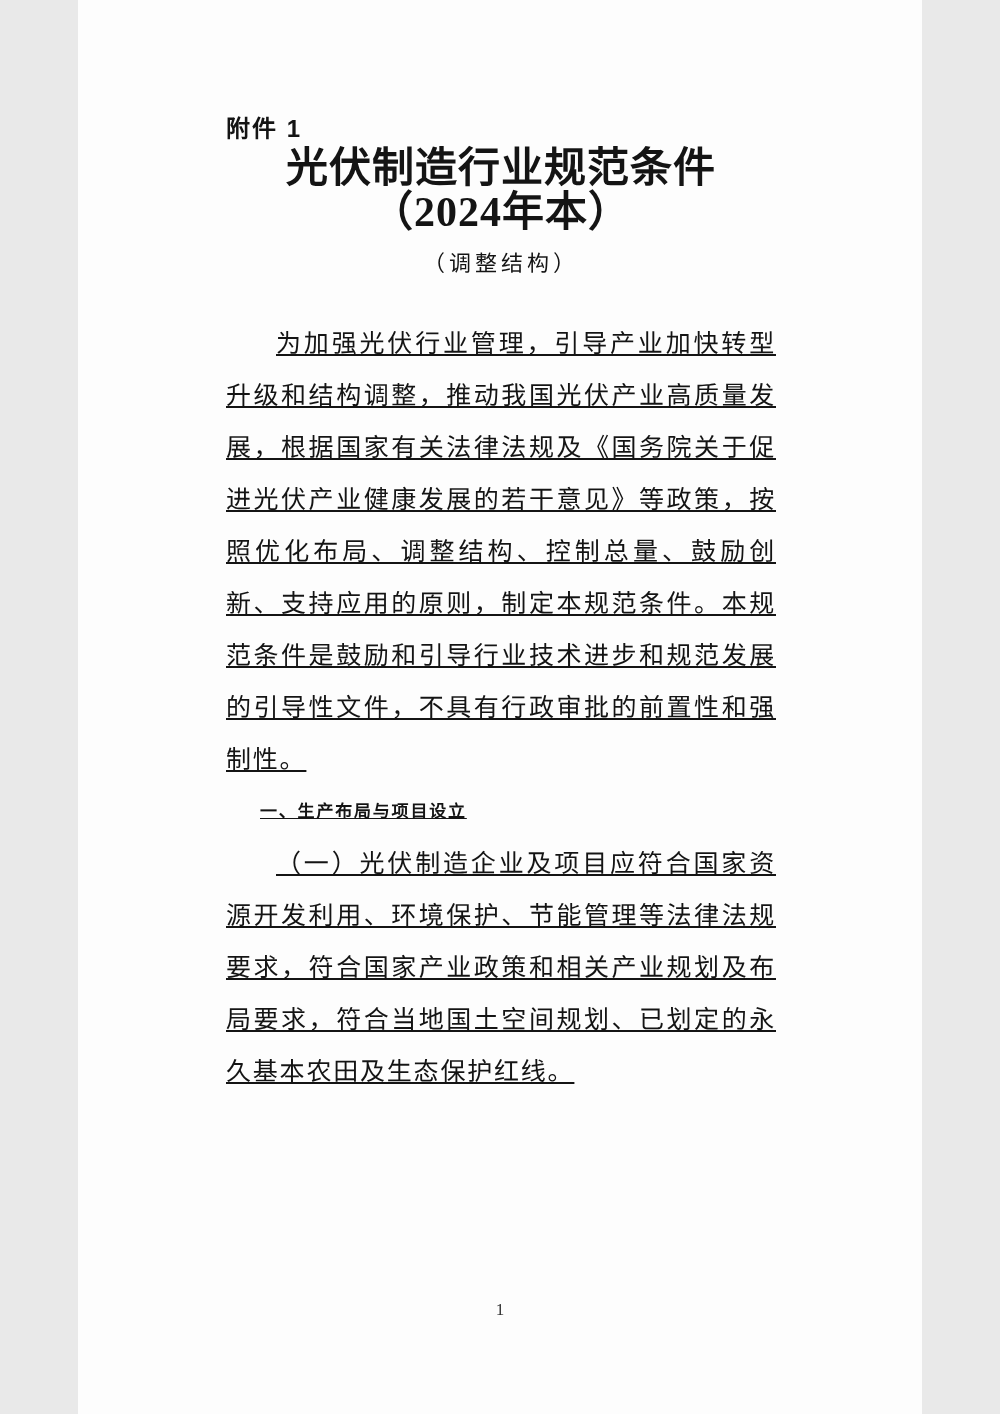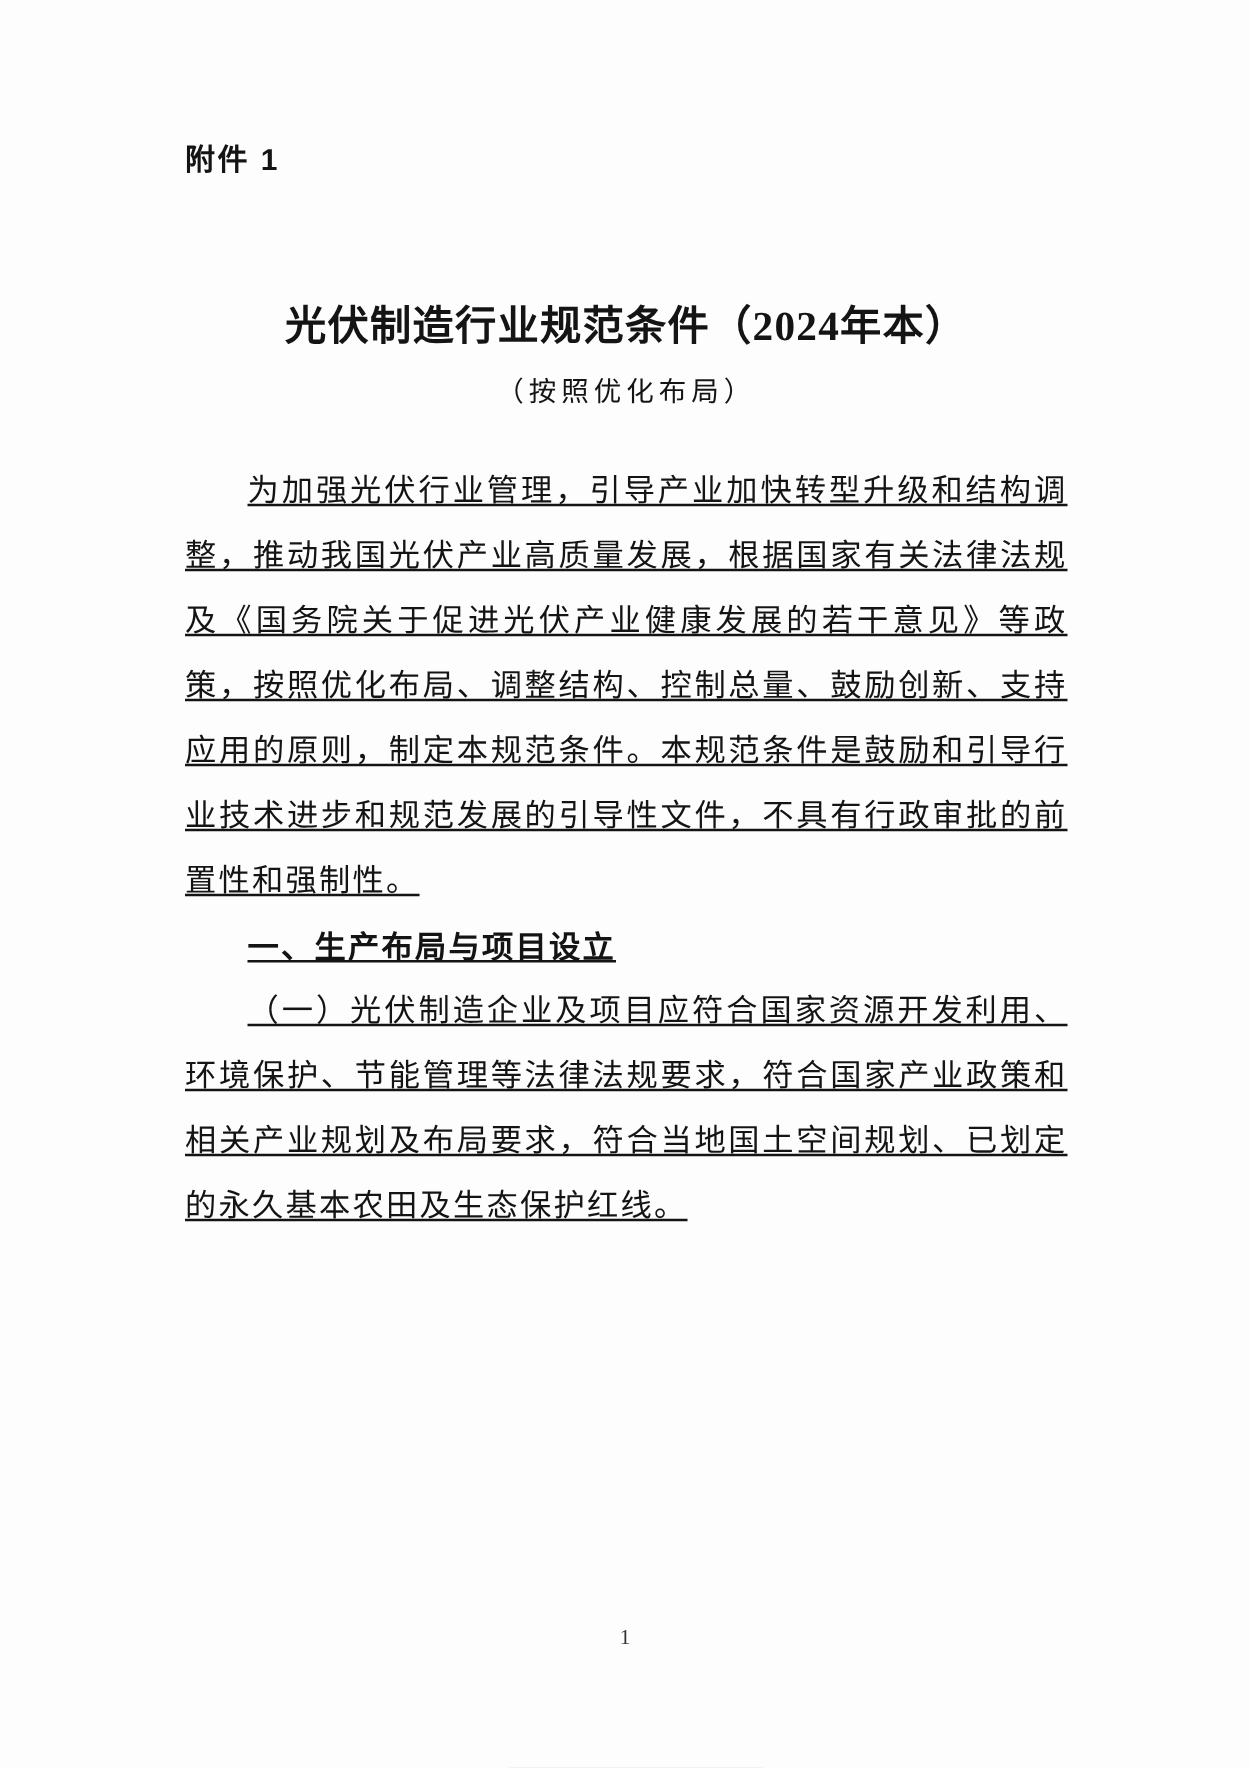--- a/index.html
+++ b/index.html
@@ -1,42 +1,41 @@
 <!DOCTYPE html>
 <html lang="zh-CN"><head>
 <meta charset="utf-8">
 <style>
   * { margin: 0; padding: 0; box-sizing: border-box; }
   html, body { background: #e9e9e9; }
   .page {
     position: relative;
-    width: 1000px;
+    width: 844px;
     height: 1414px;
     margin: 0 auto;
     background: #fdfdfd;
     color: #141414;
     font-family: "Liberation Serif", "DejaVu Serif", serif;
     overflow: hidden;
   }
   .content {
     padding: 112px 146px 0 148px;
   }
   .attachment-label {
     font-family: "Liberation Sans", "DejaVu Sans", sans-serif;
     font-weight: 600;
     font-size: 24px;
     line-height: 34px;
     letter-spacing: 2px;
     text-align: left;
   }
   .doc-title {
-    margin-top: 94px;
     text-align: center;
     font-weight: bold;
-    font-size: 33px;
+    font-size: 42px;
     line-height: 44px;
     letter-spacing: 1px;
   }
   .doc-subtitle {
     margin-top: 14px;
     text-align: center;
     font-size: 22px;
     line-height: 32px;
     letter-spacing: 4px;
   }
@@ -49,21 +48,21 @@
     text-justify: inter-character;
     text-decoration: underline;
   }
   .doc-body p {
     text-indent: 2em;
     margin: 0;
   }
   .section-heading {
     font-family: "Liberation Sans", "DejaVu Sans", sans-serif;
     font-weight: bold;
-    font-size: 25px;
+    font-size: 17px;
     line-height: 52px;
     text-indent: 2em;
     letter-spacing: 1.8px;
   }
   .page-number {
     position: absolute;
     bottom: 94px;
     left: 0;
     width: 100%;
     text-align: center;
@@ -75,21 +74,21 @@
 </head>
 <body>
 
 <div class="page">
   <div class="content">
 
     <div class="attachment-label">附件 1</div>
 
     <h1 class="doc-title">光伏制造行业规范条件（2024年本）</h1>
 
-    <div class="doc-subtitle">（按照优化布局）</div>
+    <div class="doc-subtitle">（调整结构）</div>
 
     <div class="doc-body">
 
       <p>为加强光伏行业管理，引导产业加快转型升级和结构调整，推动我国光伏产业高质量发展，根据国家有关法律法规及《国务院关于促进光伏产业健康发展的若干意见》等政策，按照优化布局、调整结构、控制总量、鼓励创新、支持应用的原则，制定本规范条件。本规范条件是鼓励和引导行业技术进步和规范发展的引导性文件，不具有行政审批的前置性和强制性。</p>
 
       <div class="section-heading">一、生产布局与项目设立</div>
 
       <p>（一）光伏制造企业及项目应符合国家资源开发利用、环境保护、节能管理等法律法规要求，符合国家产业政策和相关产业规划及布局要求，符合当地国土空间规划、已划定的永久基本农田及生态保护红线。</p>
 
 

